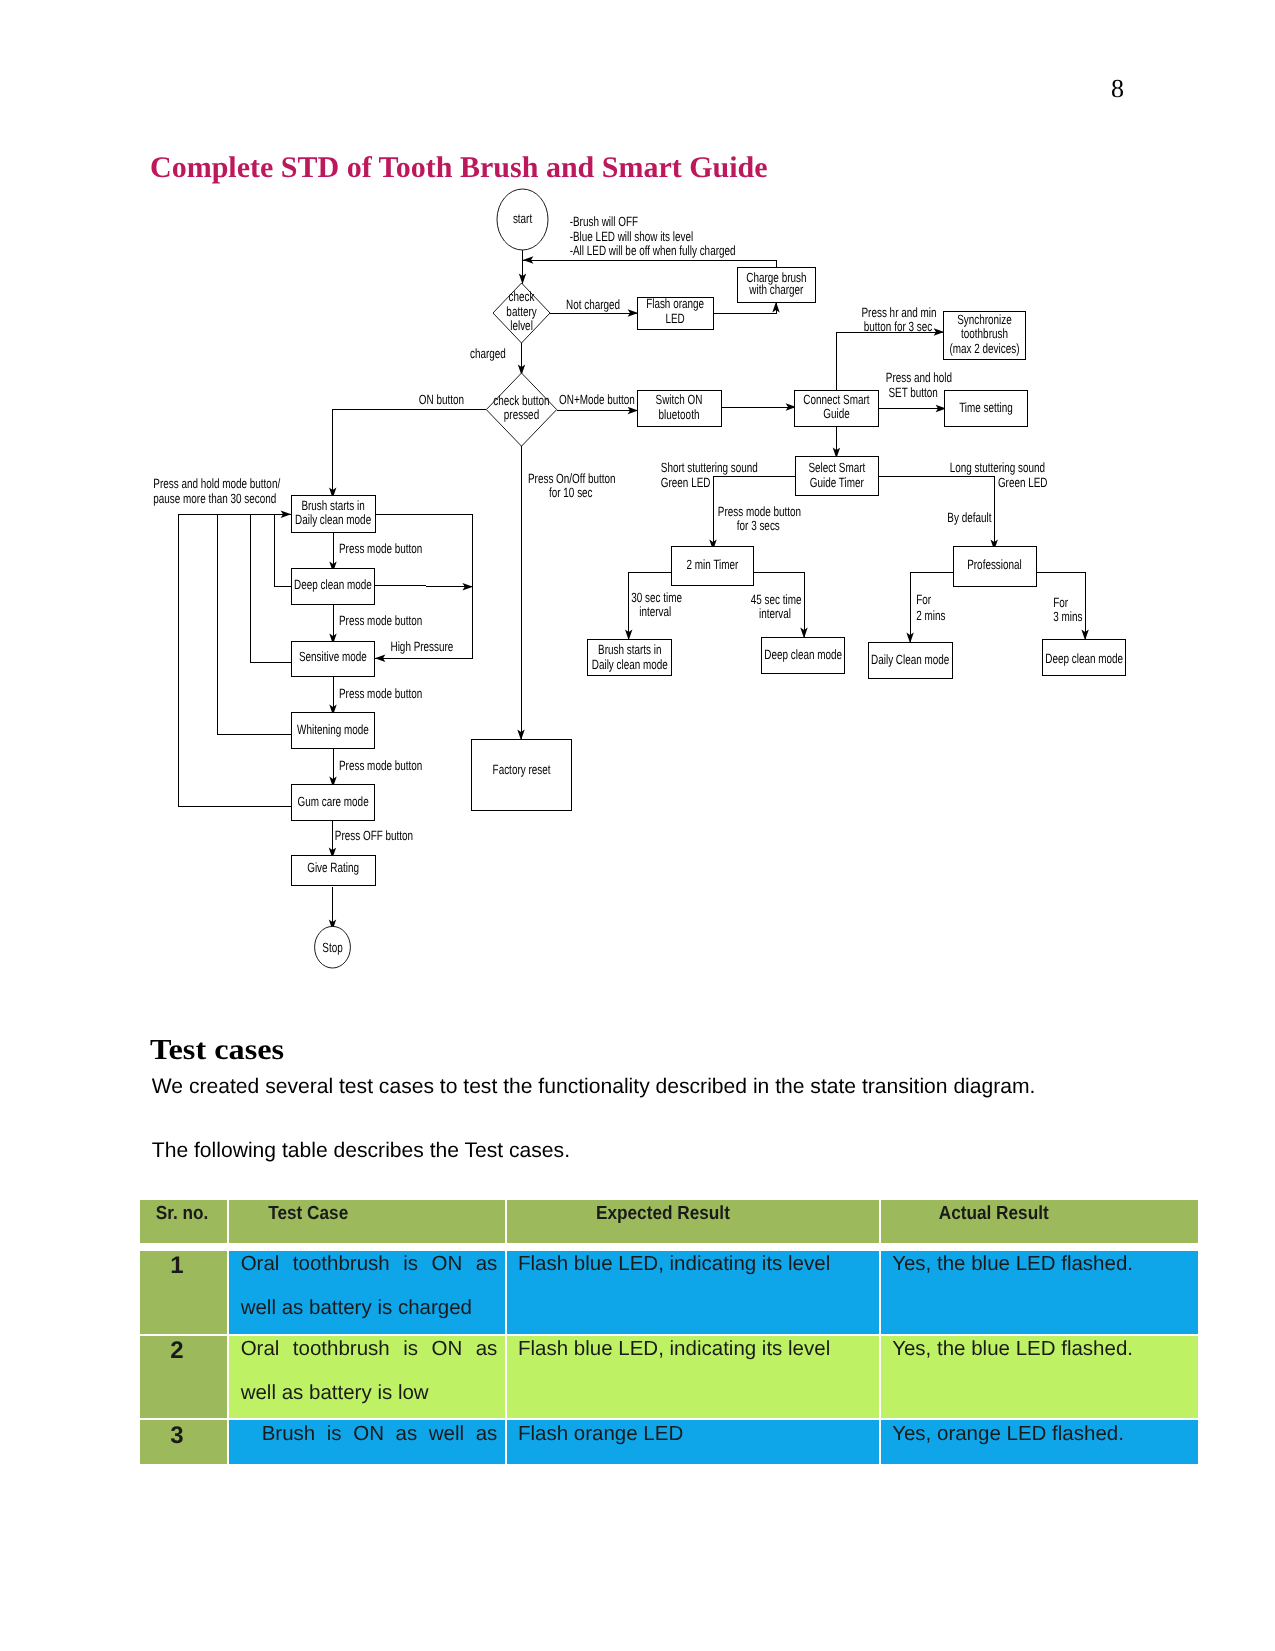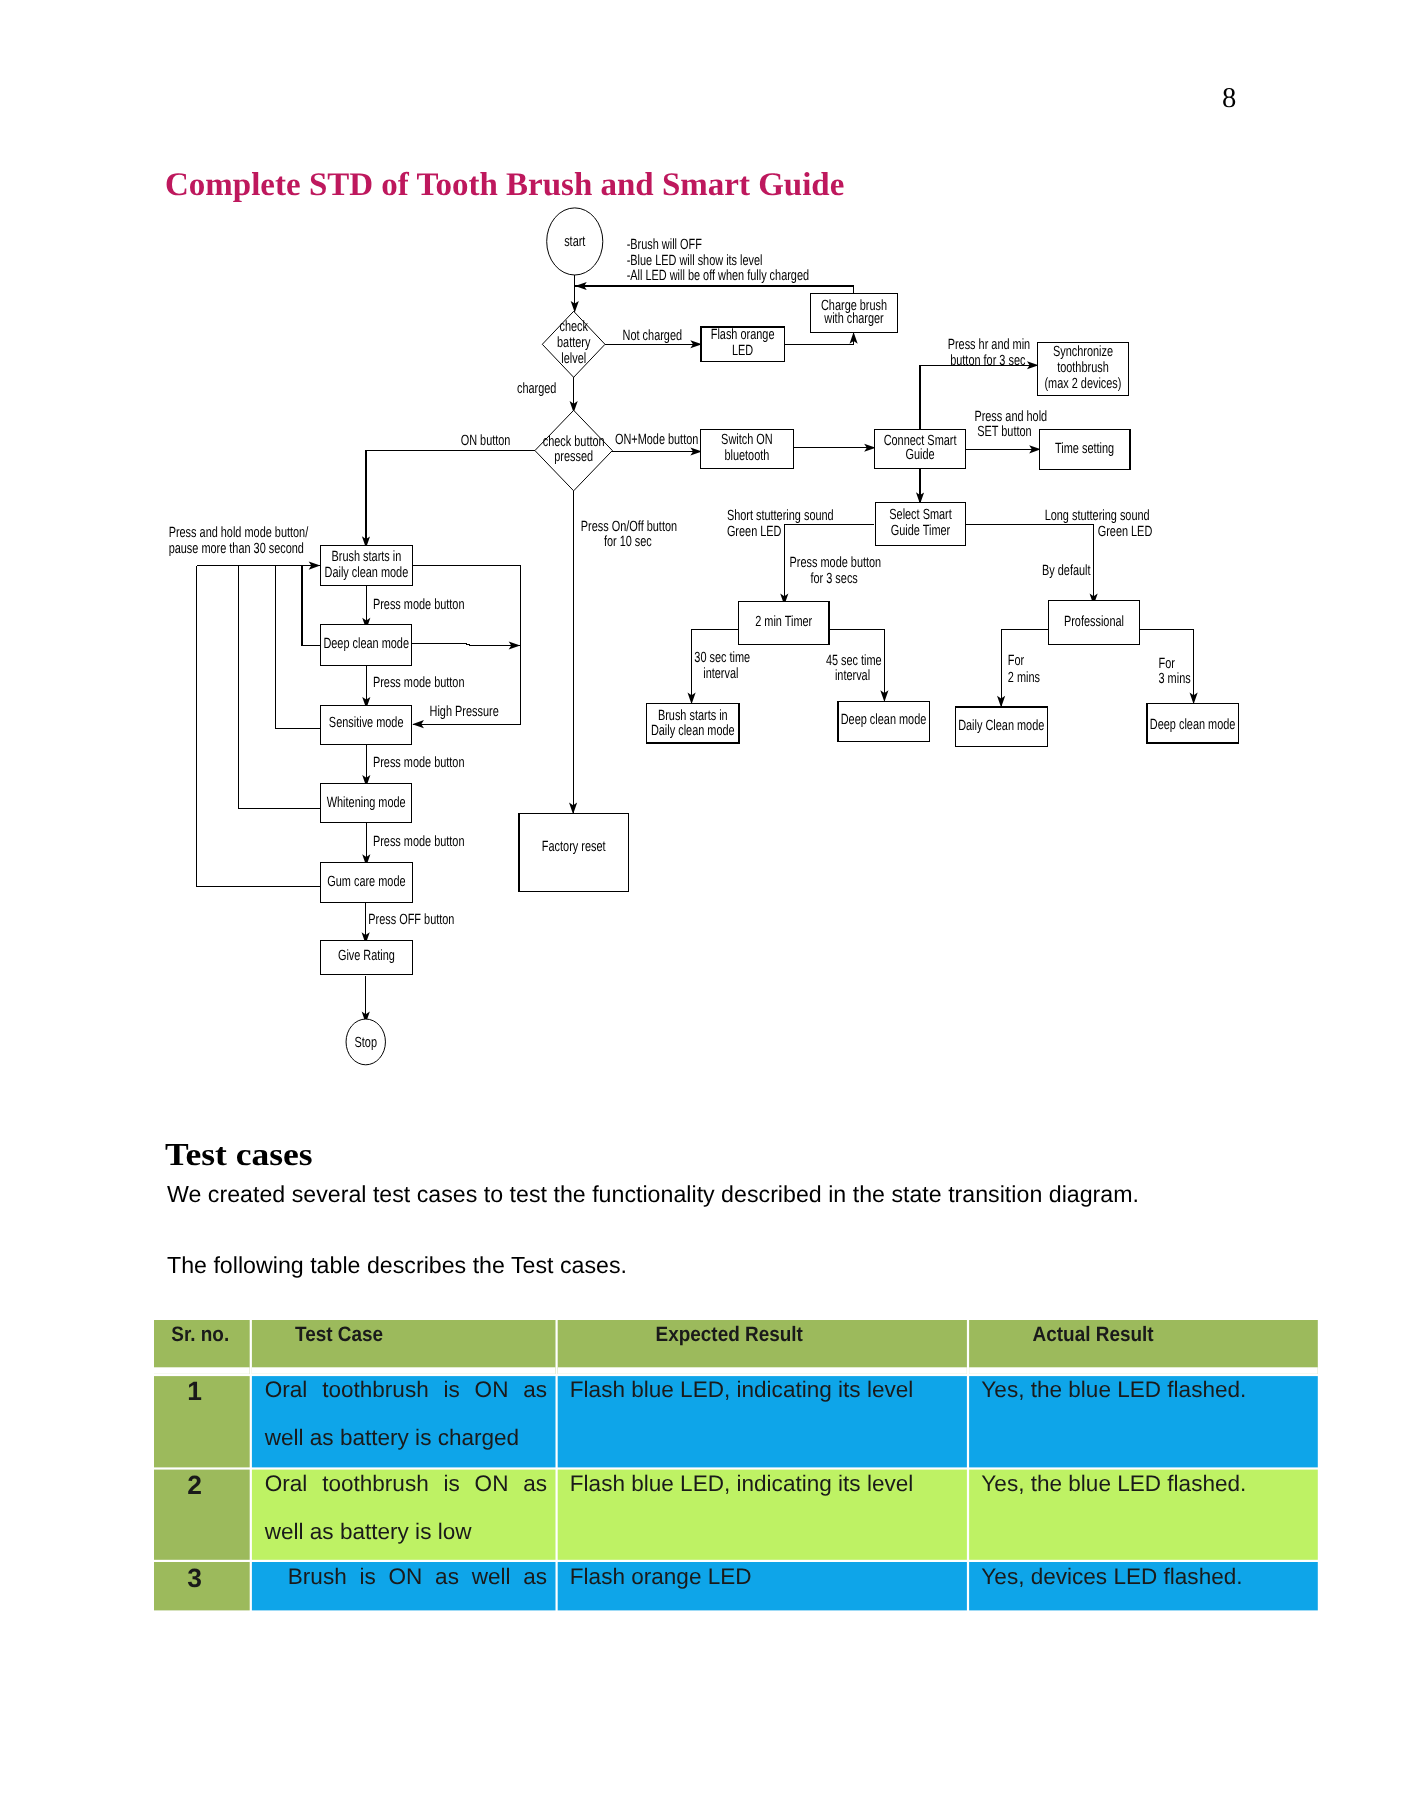--- a/index.html
+++ b/index.html
@@ -261,18 +261,18 @@
         <td class="sr">
             <div class="cw">3</div>
           </td>
         <td>
             <div class="cw just lastjust">Brush is ON as well as</div>
           </td>
         <td>
             <div class="cw">Flash orange LED</div>
           </td>
         <td>
-            <div class="cw">Yes, devices LED flashed.</div>
+            <div class="cw">Yes, orange LED flashed.</div>
           </td>
       </tr>
     </tbody>
   </table>
 </div>
 
 </body></html>

